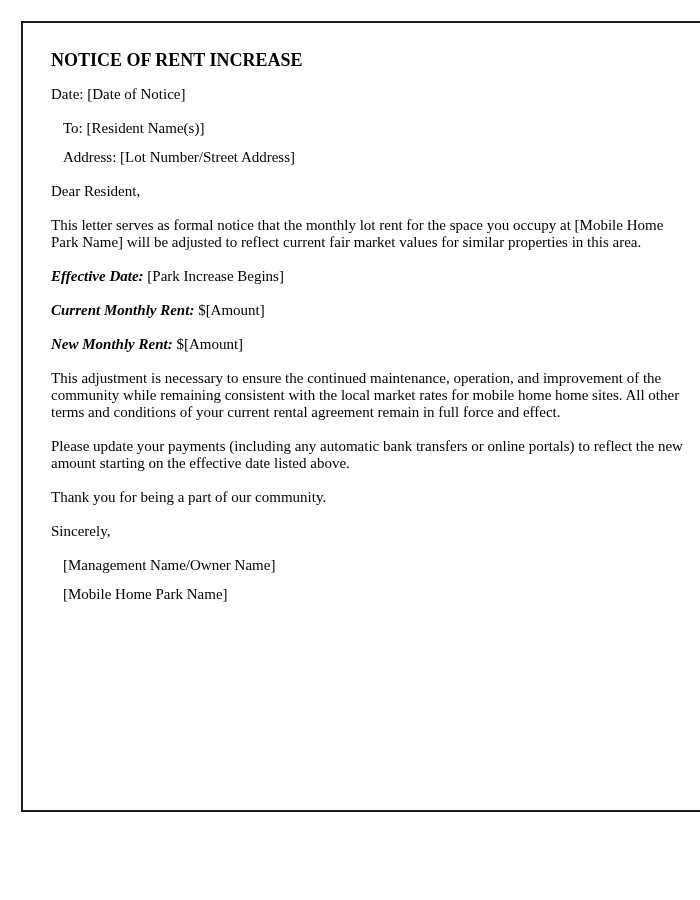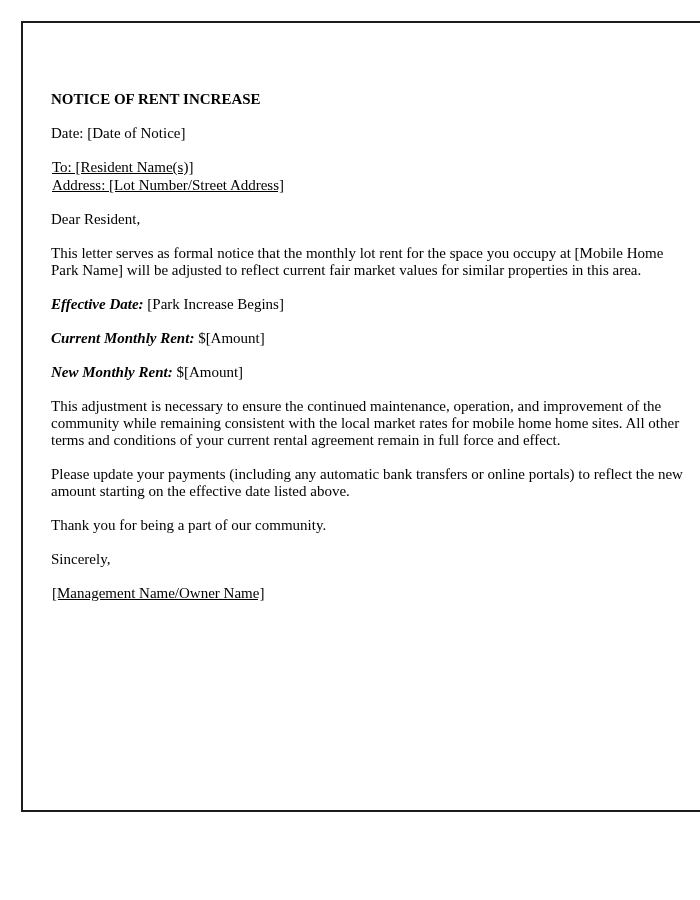--- a/index.html
+++ b/index.html
@@ -33,30 +33,29 @@
   }
   .title {
     font-weight: bold;
     margin: 0 0 17px 0;
   }
   .bold {
     font-weight: bold;
     font-style: italic;
   }
   .line {
-    margin: 1px;
-    text-decoration: underline;
+    margin: 12px;
   }
 </style>
 </head>
 <body>
 
 <div class="letter-page">
 
-  <h1 class="title" style="font-size:15px;margin-top:39px;">NOTICE OF RENT INCREASE</h1>
+  <h1 class="title" style="font-size:18px;">NOTICE OF RENT INCREASE</h1>
 
   <p class="para">Date: [Date of Notice]</p>
 
   <div class="para">
     <div class="line">To: [Resident Name(s)]</div>
     <div class="line">Address: [Lot Number/Street Address]</div>
   </div>
 
   <p class="para">Dear Resident,</p>
 
@@ -72,15 +71,16 @@
 
   <p class="para">Please update your payments (including any automatic bank transfers or online portals) to reflect the new amount starting on the effective date listed above.</p>
 
 
   <p class="para">Thank you for being a part of our community.</p>
 
   <p class="para">Sincerely,</p>
 
   <div class="para">
     <div class="line">[Management Name/Owner Name]</div>
+    <div class="line">[Mobile Home Park Name]</div>
   </div>
 
 </div>
 
 </body></html>

